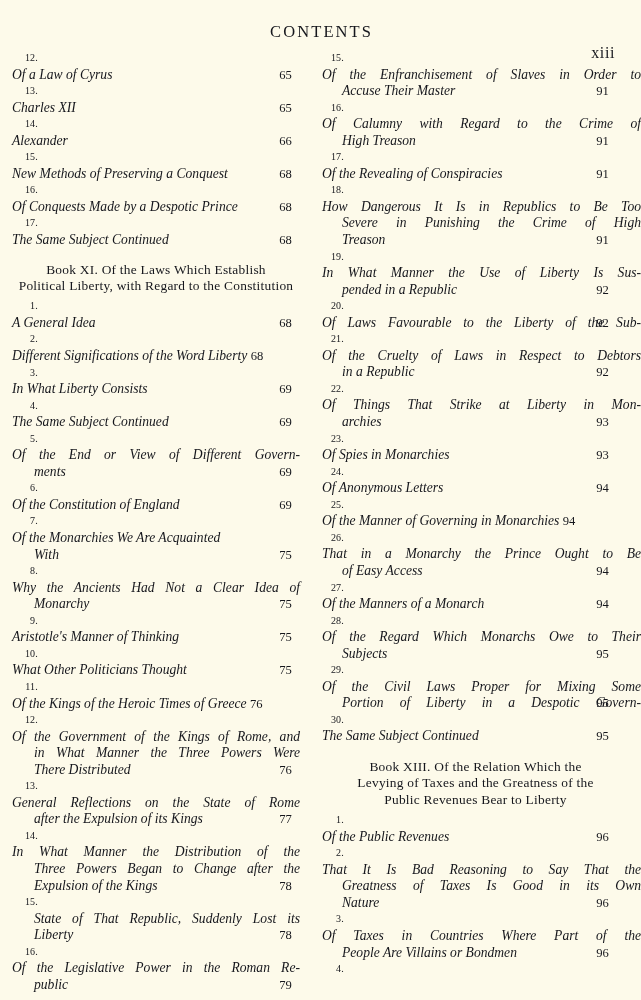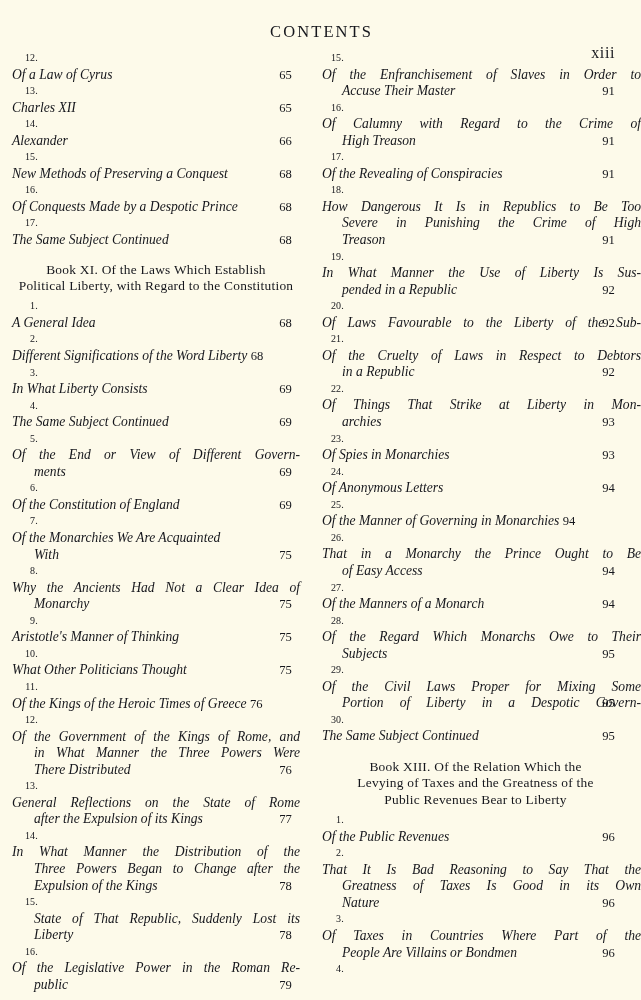--- a/index.html
+++ b/index.html
@@ -132,21 +132,21 @@
   }
 
   .pg {
     position: absolute;
     font-style: normal;
     font-size: 12.6px;
     letter-spacing: 0.1px;
     text-align: right;
   }
   .col-left .pg  { right: 8px;  width: 30px; }
-  .col-right .pg { right: 26px; width: 30px; }
+  .col-right .pg { right: 32px; width: 30px; }
 
   .entry .pg.onlast { bottom: 0; }
 
   
   .pg-inline {
     font-style: normal;
     font-size: 12.6px;
   }
 </style>
 </head>

